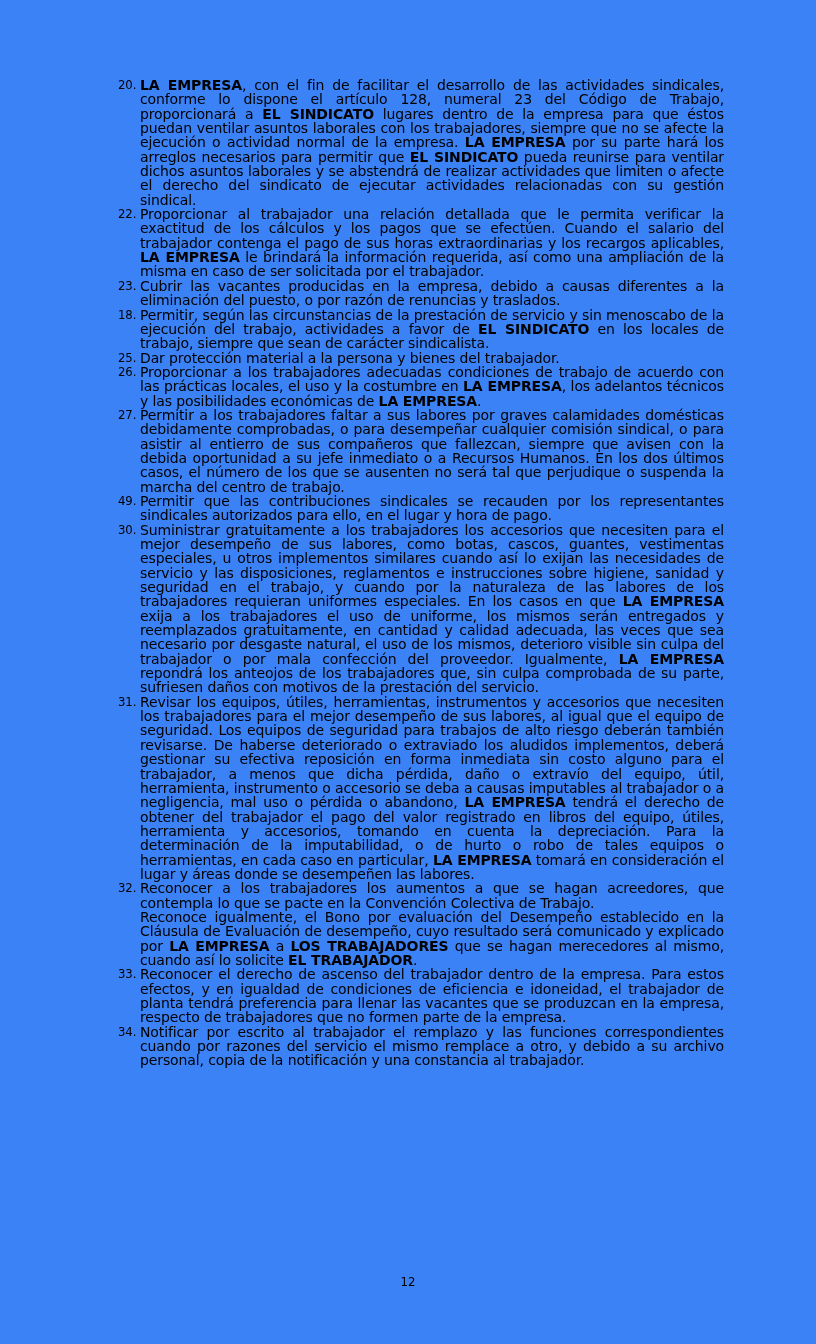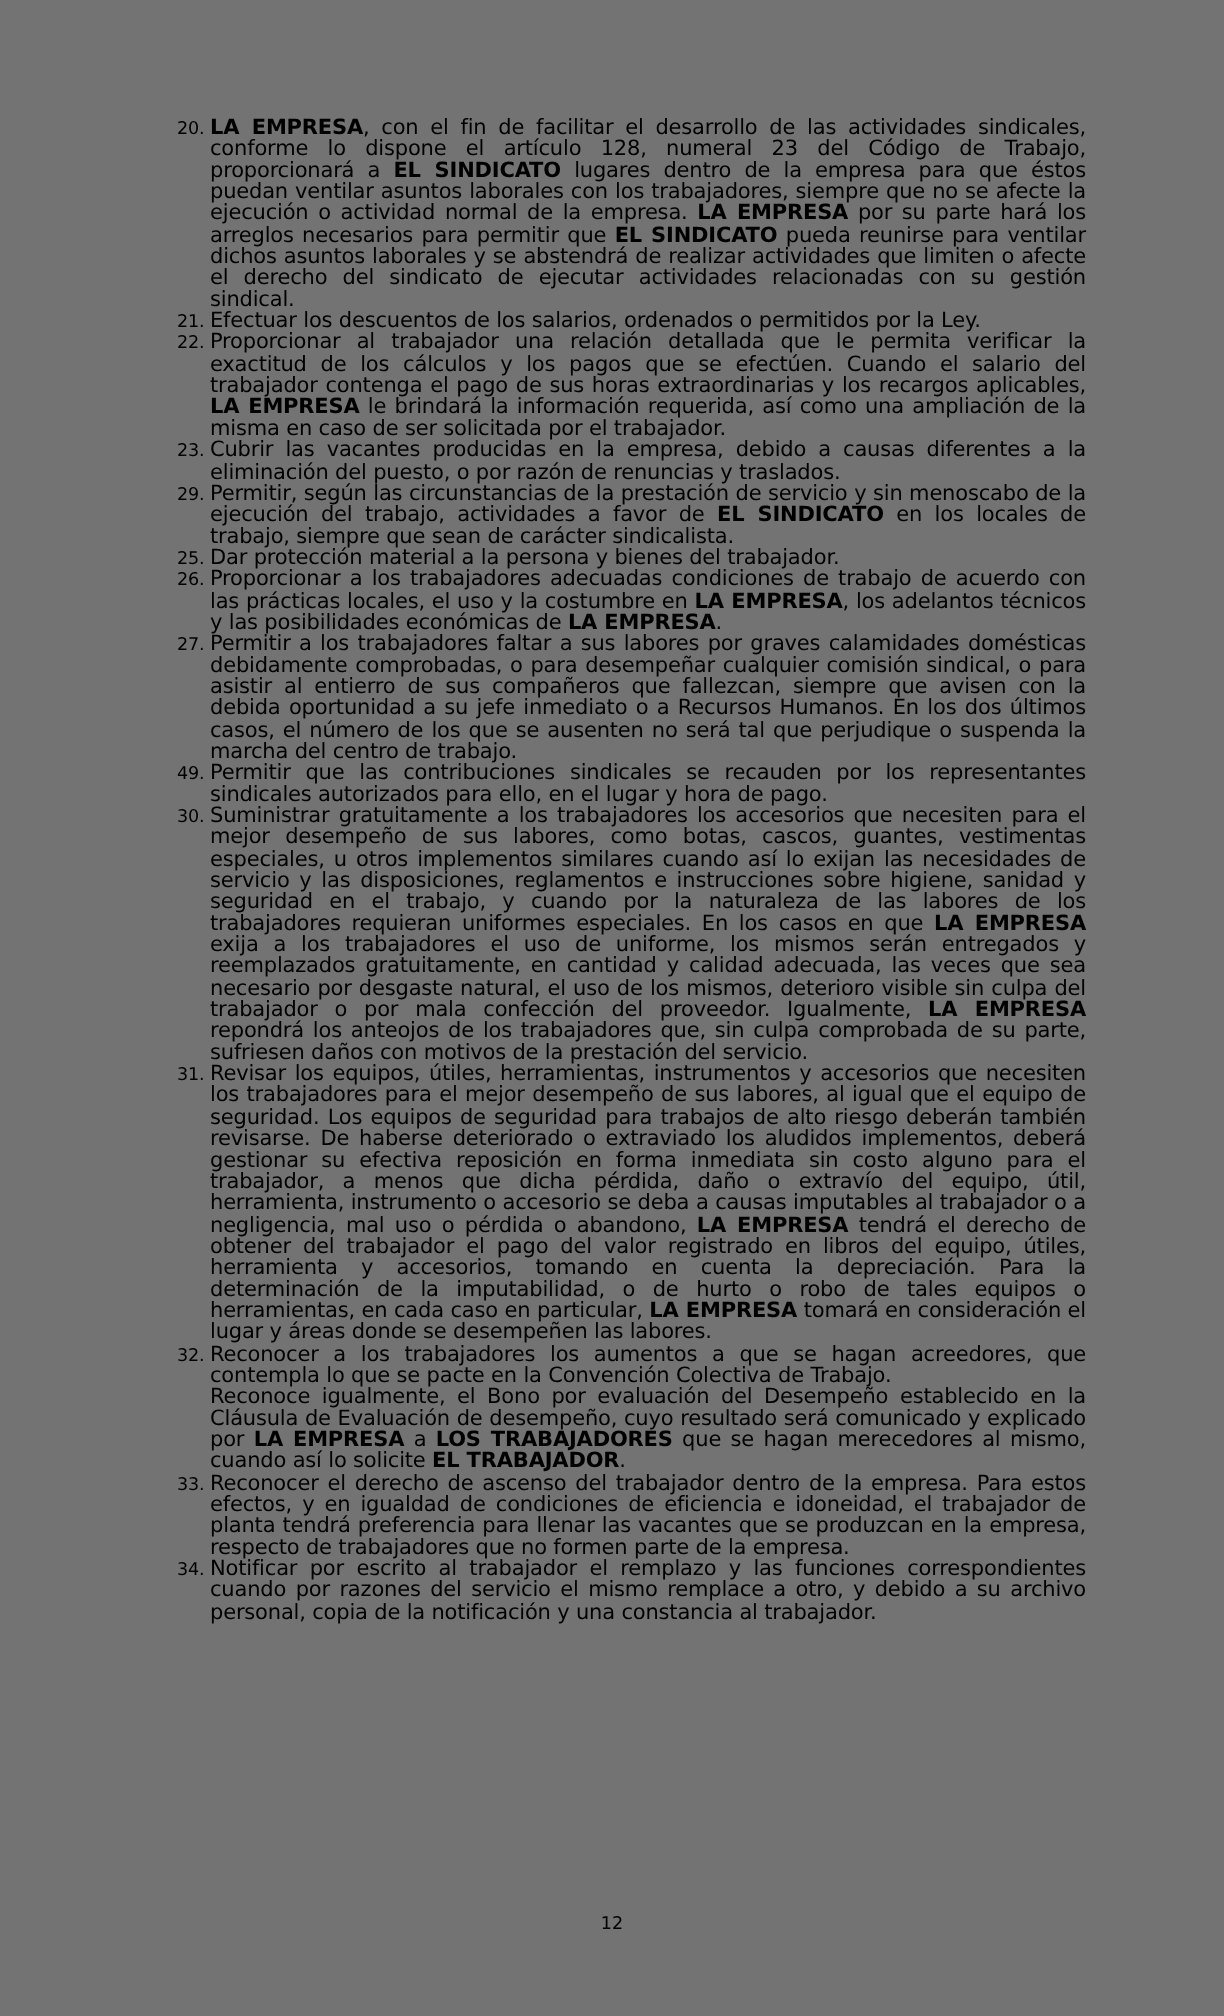--- a/index.html
+++ b/index.html
@@ -14,21 +14,21 @@
     color: #000000;
     position: relative;
     overflow: hidden;
   }
   .page {
     position: absolute;
     left: 0;
     top: 0;
     width: 816px;
     height: 1344px;
-    background: #737373;
+    background: #3b82f6;
   }
   .content {
     position: absolute;
     left: 118px;
     top: 78px;
     width: 606px;
   }
   ol.clauses {
     list-style: none;
     margin: 0;
@@ -88,39 +88,33 @@
 <div class="page">
   <div class="content">
     <ol class="clauses" id="clauses">
         <li class="clause">
           <span class="num">20.</span>
           <div class="body">
             <p class="para last-line-left"><b class="b">LA EMPRESA</b>, con el fin de facilitar el desarrollo de las actividades sindicales, conforme lo dispone el artículo 128, numeral 23 del Código de Trabajo, proporcionará a <b class="b">EL SINDICATO</b> lugares dentro de la empresa para que éstos puedan ventilar asuntos laborales con los trabajadores, siempre que no se afecte la ejecución o actividad normal de la empresa. <b class="b">LA EMPRESA</b> por su parte hará los arreglos necesarios para permitir que <b class="b">EL SINDICATO</b> pueda reunirse para ventilar dichos asuntos laborales y se abstendrá de realizar actividades que limiten o afecte el derecho del sindicato de ejecutar actividades relacionadas con su gestión sindical.</p>
           </div>
         </li>
         <li class="clause">
-          <span class="num">21.</span>
-          <div class="body">
-            <p class="para last-line-left">Efectuar los descuentos de los salarios, ordenados o permitidos por la Ley.</p>
-          </div>
-        </li>
-        <li class="clause">
           <span class="num">22.</span>
           <div class="body">
             <p class="para last-line-left">Proporcionar al trabajador una relación detallada que le permita verificar la exactitud de los cálculos y los pagos que se efectúen. Cuando el salario del trabajador contenga el pago de sus horas extraordinarias y los recargos aplicables, <b class="b">LA EMPRESA</b> le brindará la información requerida, así como una ampliación de la misma en caso de ser solicitada por el trabajador.</p>
           </div>
         </li>
         <li class="clause">
           <span class="num">23.</span>
           <div class="body">
             <p class="para last-line-left">Cubrir las vacantes producidas en la empresa, debido a causas diferentes a la eliminación del puesto, o por razón de renuncias y traslados.</p>
           </div>
         </li>
         <li class="clause">
-          <span class="num">29.</span>
+          <span class="num">18.</span>
           <div class="body">
             <p class="para last-line-left">Permitir, según las circunstancias de la prestación de servicio y sin menoscabo de la ejecución del trabajo, actividades a favor de <b class="b">EL SINDICATO</b> en los locales de trabajo, siempre que sean de carácter sindicalista.</p>
           </div>
         </li>
         <li class="clause">
           <span class="num">25.</span>
           <div class="body">
             <p class="para last-line-left">Dar protección material a la persona y bienes del trabajador.</p>
           </div>
         </li>

